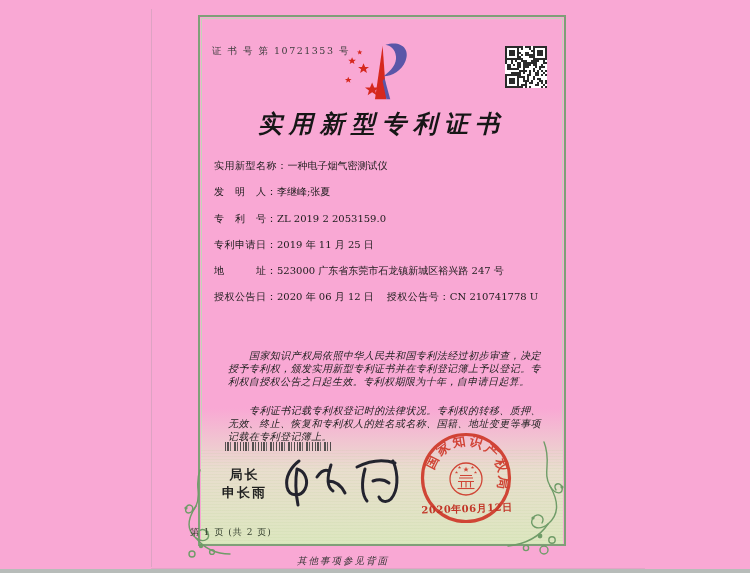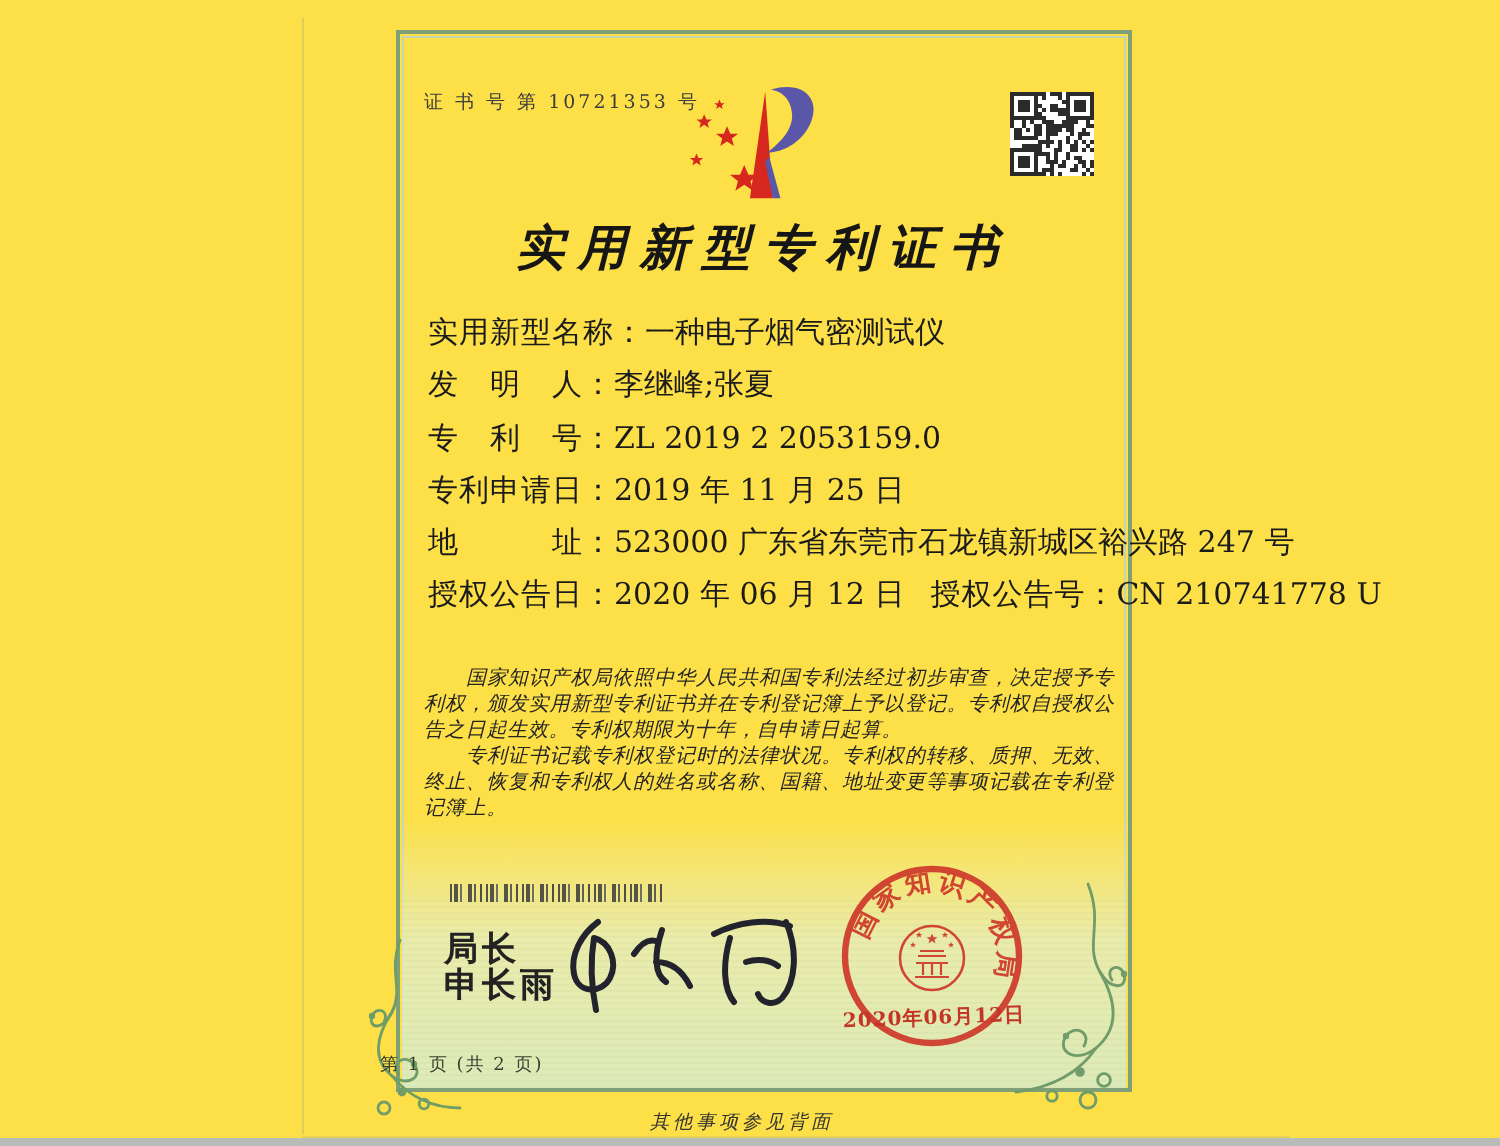--- a/index.html
+++ b/index.html
@@ -1,49 +1,49 @@
 <!DOCTYPE html>
 <html><head>
 <meta charset="utf-8">
 <style>
   html,body{margin:0;padding:0;background:#fff;}
-  .stage{position:relative;width:750px;height:573px;background:#fde047;overflow:hidden;
+  .stage{position:relative;width:750px;height:573px;background:#f9a8d4;overflow:hidden;
          font-family:"DejaVu Serif", serif;color:#1d1d1d;}
   .abs{position:absolute;}
   
   .paper-edge-left{left:151px;top:9px;width:1px;height:558px;background:rgba(150,150,150,.28);}
   .paper-edge-bottom{left:151px;top:568px;width:494px;height:1px;background:rgba(150,150,150,.22);}
   .scan-strip{left:0;top:569px;width:750px;height:4px;background:#b7bcb9;}
   
   .frame{left:198px;top:15px;width:368px;height:531px;border:2px solid #7f9f78;box-sizing:border-box;}
   .frame::before{content:'';position:absolute;inset:1px;border:1px solid #c3d5b8;pointer-events:none;}
   .tint{left:201px;top:408px;width:362px;height:136px;
         background:linear-gradient(180deg, rgba(233,243,215,0) 0%, rgba(228,239,204,.75) 45%, rgba(219,234,190,.95) 100%);}
   .tint-lines{left:201px;top:450px;width:362px;height:94px;opacity:.5;
         background:repeating-linear-gradient(180deg, rgba(160,195,125,.18) 0 1px, rgba(255,255,255,0) 1px 3px);}
   
   .certno{left:212px;top:45px;font-size:9.5px;letter-spacing:1.5px;color:#3c3c3c;}
   .title{left:198px;top:108px;width:368px;text-align:center;font-size:24px;font-weight:600;
          letter-spacing:7px;color:#161616;font-style:italic;}
-  .fields{left:214px;top:153px;width:345px;font-size:15px;color:#1b1b1b;}
+  .fields{left:214px;top:153px;width:345px;font-size:10px;color:#1b1b1b;}
   .frow{height:26.3px;line-height:26.3px;white-space:nowrap;}
   .frow .lbl{letter-spacing:.5px;}
   .pair2{margin-left:13px;}
   .legal{left:212px;top:333px;width:345px;font-size:10px;line-height:13px;color:#242424;
          text-align:justify;font-style:italic;letter-spacing:.4px;}
-  .legal p{margin:0;text-indent:21px;}
+  .legal p{margin:16px;text-indent:21px;}
   .barcode{left:225px;top:442px;width:106px;height:9px;opacity:.85;
      background:repeating-linear-gradient(90deg,#3a3a3a 0 1px,transparent 1px 2px,#3a3a3a 2px 4px,
        transparent 4px 5px,#5a5a5a 5px 6px,transparent 6px 9px,#3a3a3a 9px 11px,transparent 11px 12px,
        #474747 12px 13px,transparent 13px 15px,#333 15px 16px,transparent 16px 18px);}
-  .signer{left:222px;top:466px;font-size:17px;line-height:18px;color:#222;font-weight:600;letter-spacing:2px;}
+  .signer{left:222px;top:466px;font-size:13px;line-height:18px;color:#222;font-weight:600;letter-spacing:2px;text-align:center;}
   .sealdate{left:408px;top:502px;width:118px;text-align:center;font-size:10px;font-weight:700;
             color:#c23527;letter-spacing:.5px;transform:rotate(-2deg);}
   .pagenum{left:190px;top:526px;width:340px;text-align:left;font-size:9px;letter-spacing:1px;color:#35402f;}
-  .backnote{left:297px;top:555px;width:120px;text-align:right;font-size:9.5px;letter-spacing:2px;
+  .backnote{left:297px;top:555px;width:120px;text-align:left;font-size:9.5px;letter-spacing:2px;
             color:#333;font-style:italic;}
   .seal-svg{left:419px;top:431px;opacity:.93;}
   .sig-svg{left:265px;top:447px;}
   .logo-svg{left:337px;top:40px;}
   .qr-svg{left:505px;top:46px;}
   .fl-left{left:178px;top:468px;}
   .fl-right{left:504px;top:440px;}
 </style>
 </head>
 <body>

